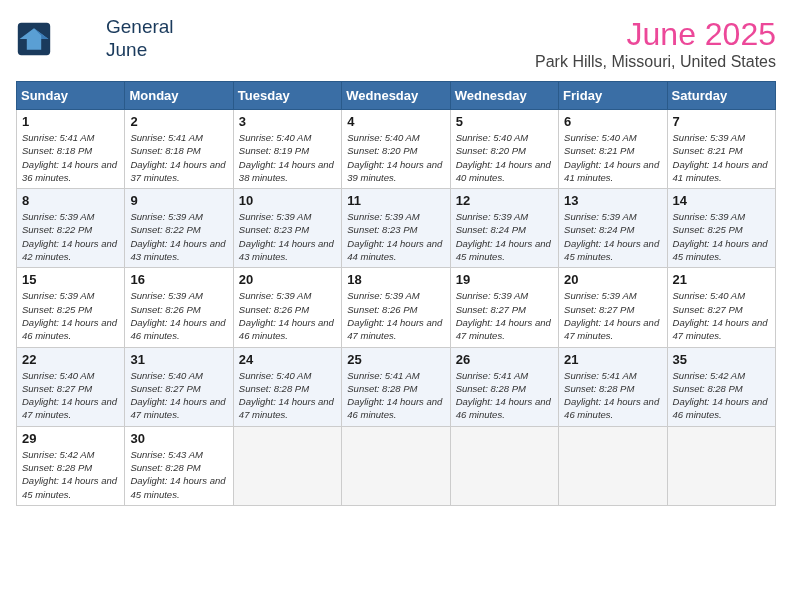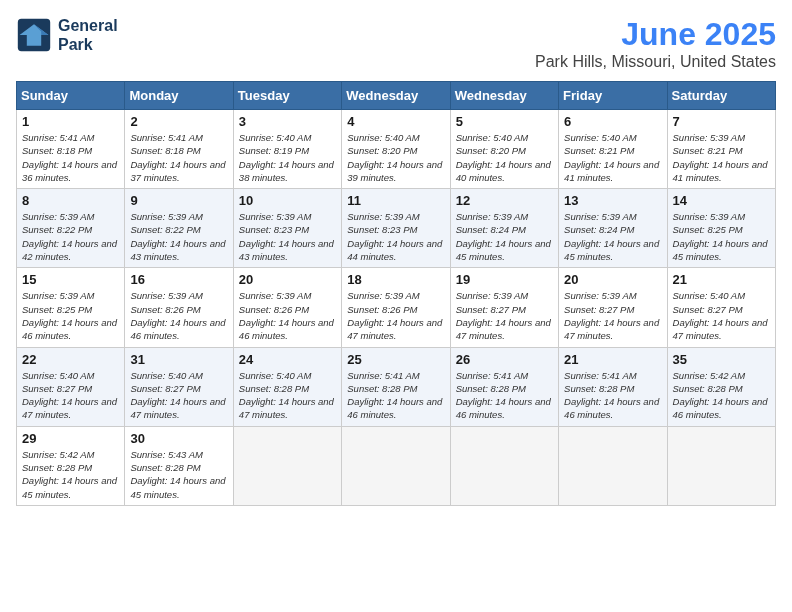--- a/index.html
+++ b/index.html
@@ -15,36 +15,37 @@
       justify-content: space-between;
       align-items: flex-start;
       margin-bottom: 10px;
     }
     .logo {
       display: flex;
       align-items: center;
       gap: 6px;
     }
     .logo-text {
-      font-size: 16px;
-      font-weight: bold;
+      font-size: 19px;
+      font-weight: normal;
       color: #1a3a5c;
       line-height: 1.2;
+      margin-left: 48px;
     }
     .logo-icon {
       width: 36px;
       height: 36px;
     }
     .title-block {
       text-align: right;
     }
     .month-title {
       font-size: 32px;
-      font-weight: bold;
-      color: #3b82f6;
+      font-weight: normal;
+      color: #ec4899;
     }
     .location {
       font-size: 16px;
       color: #444;
     }
     table {
       width: 100%;
       border-collapse: collapse;
       font-size: 11px;
     }
@@ -91,21 +92,21 @@
 <div class="header">
   <div class="logo">
     <svg class="logo-icon" viewBox="0 0 40 40">
       <rect x="2" y="2" width="36" height="36" rx="4" fill="#1a3a5c"></rect>
 
       <polygon points="20,8 36,20 28,20 28,32 12,32 12,20 4,20" fill="#5a9fd4"></polygon>
       <polygon points="20,8 36,20 28,20 28,16" fill="#3a7ab5"></polygon>
     </svg>
     <div class="logo-text">
       <span>General</span><br>
-      <span>Park</span>
+      <span>June</span>
     </div>
   </div>
   <div class="title-block">
     <div class="month-title">June 2025</div>
     <div class="location">Park Hills, Missouri, United States</div>
   </div>
 </div>
 
 <table>
   <thead>

